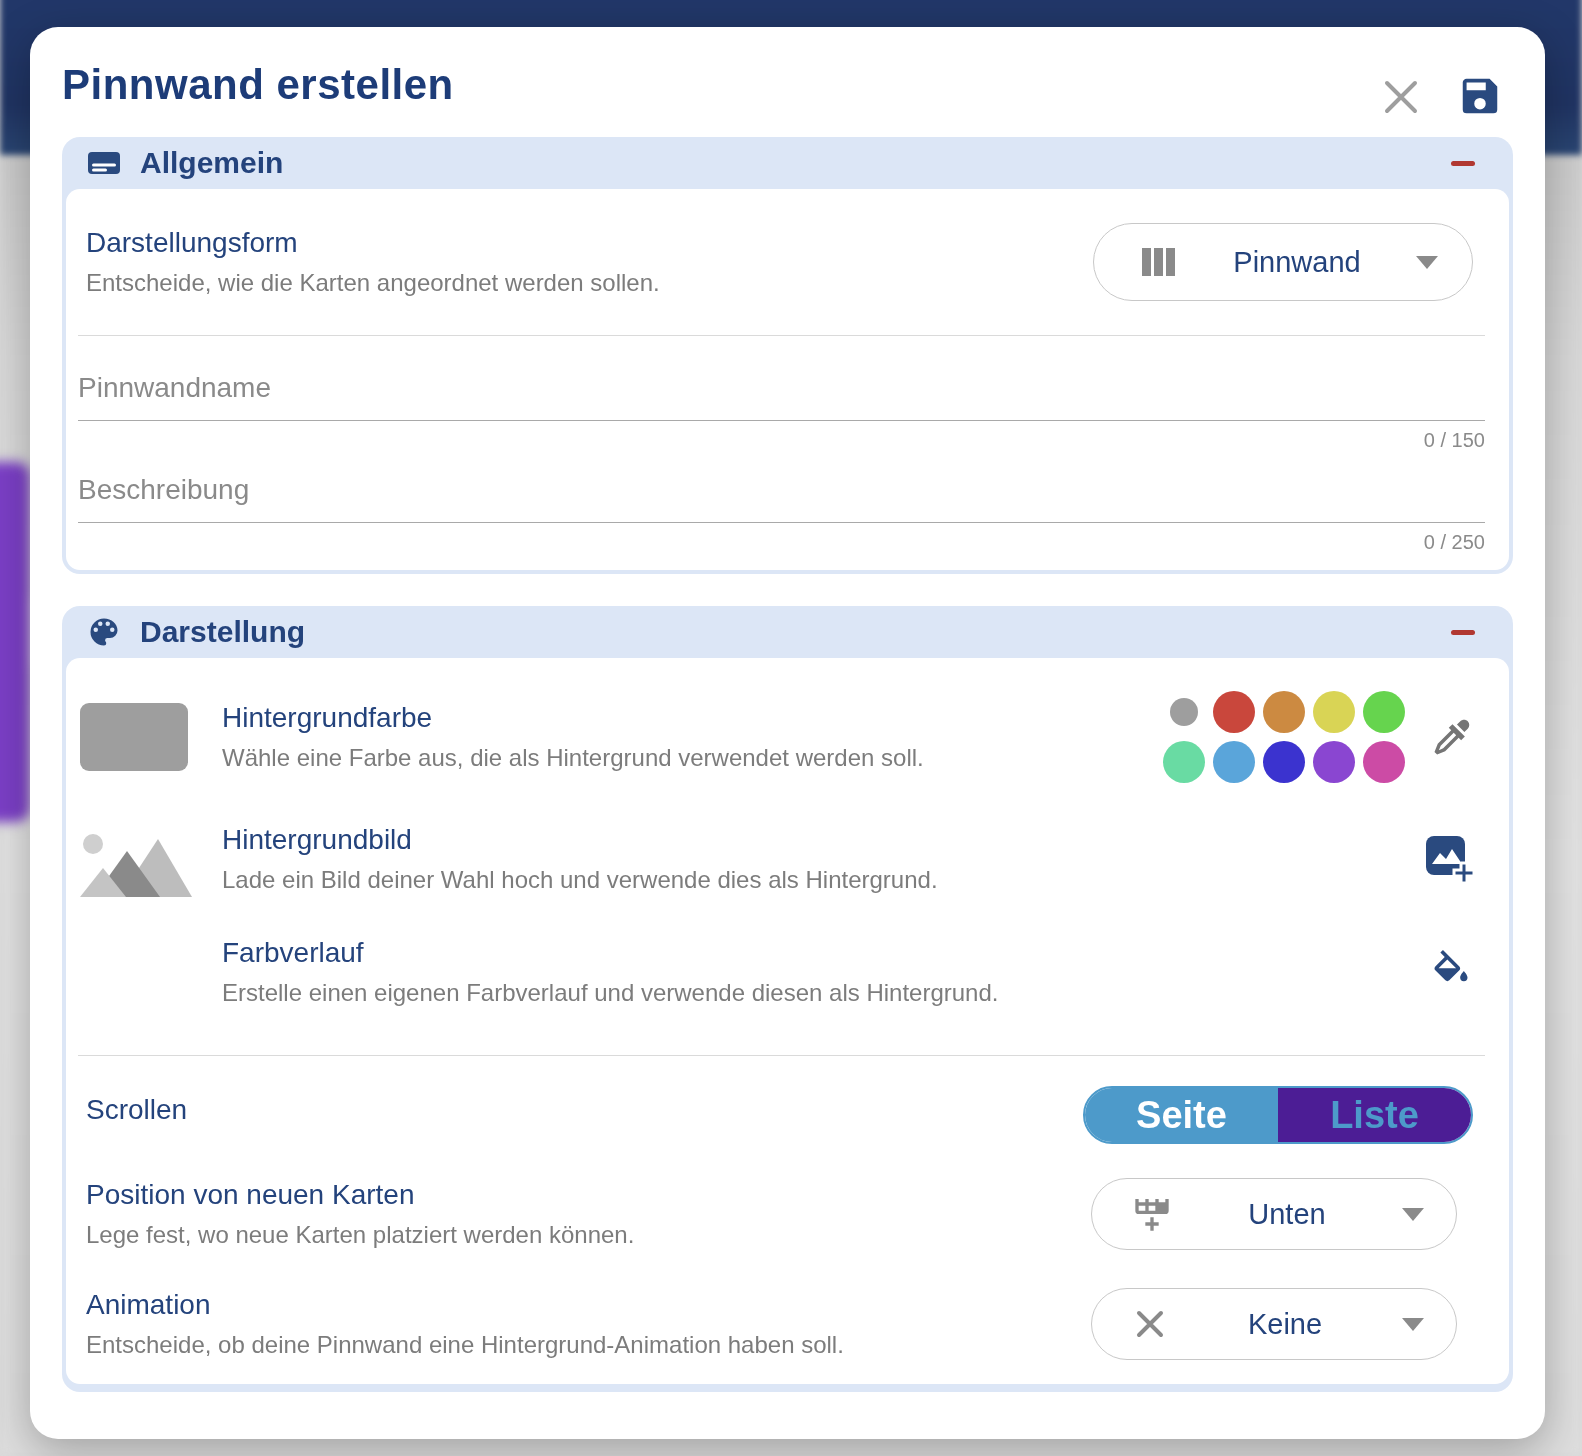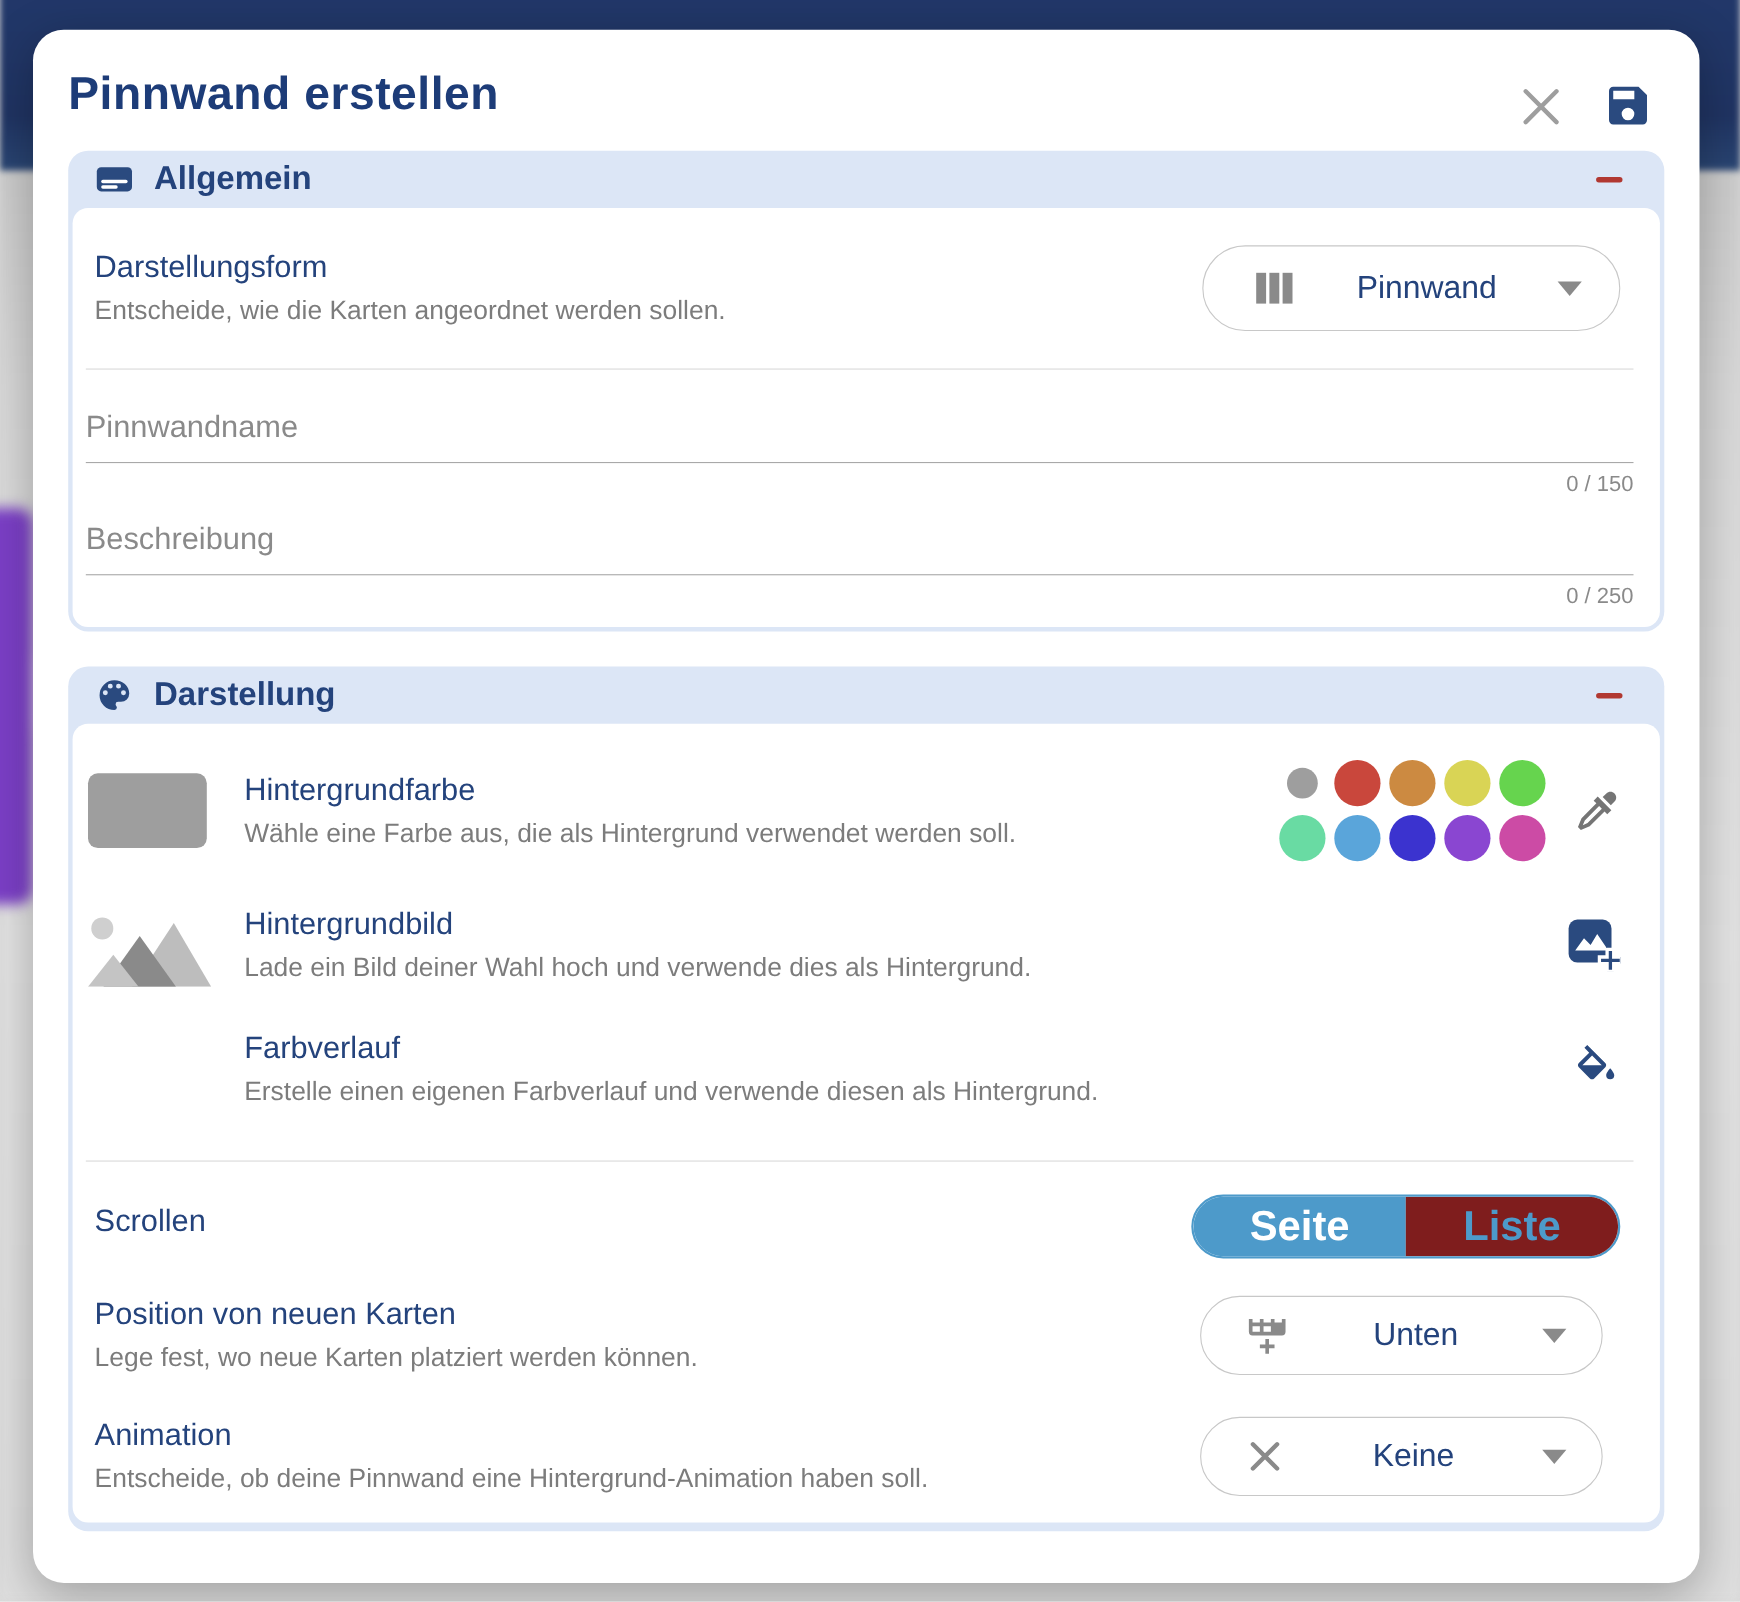--- a/index.html
+++ b/index.html
@@ -68,21 +68,21 @@
   
   .dot-grid { display:grid; grid-template-columns:repeat(5,47px); grid-auto-rows:47px; gap:3px; align-items:center; justify-items:center; }
   .dot { width:42px; height:42px; border-radius:50%; cursor:pointer; }
   .dot-sm { width:28px; height:28px; }
 
   
   .toggle { display:flex; width:390px; height:58px; border-radius:29px; overflow:hidden; border:2px solid #4d9aca; }
   .toggle-opt { flex:1; display:flex; align-items:center; justify-content:center;
                 font-size:38px; font-weight:bold; cursor:pointer; }
   .toggle-on  { background:#4d9aca; color:#ffffff; }
-  .toggle-off { background:#7f1d1d; color:#4d9aca; }
+  .toggle-off { background:#4c1d95; color:#4d9aca; }
 </style>
 </head>
 <body>
 
 <div class="backdrop">
   <div class="bd-gray"></div>
   <div class="bd-light-band"></div>
   <div class="bd-navy"></div>
   <div class="bd-purple"></div>
 </div>

